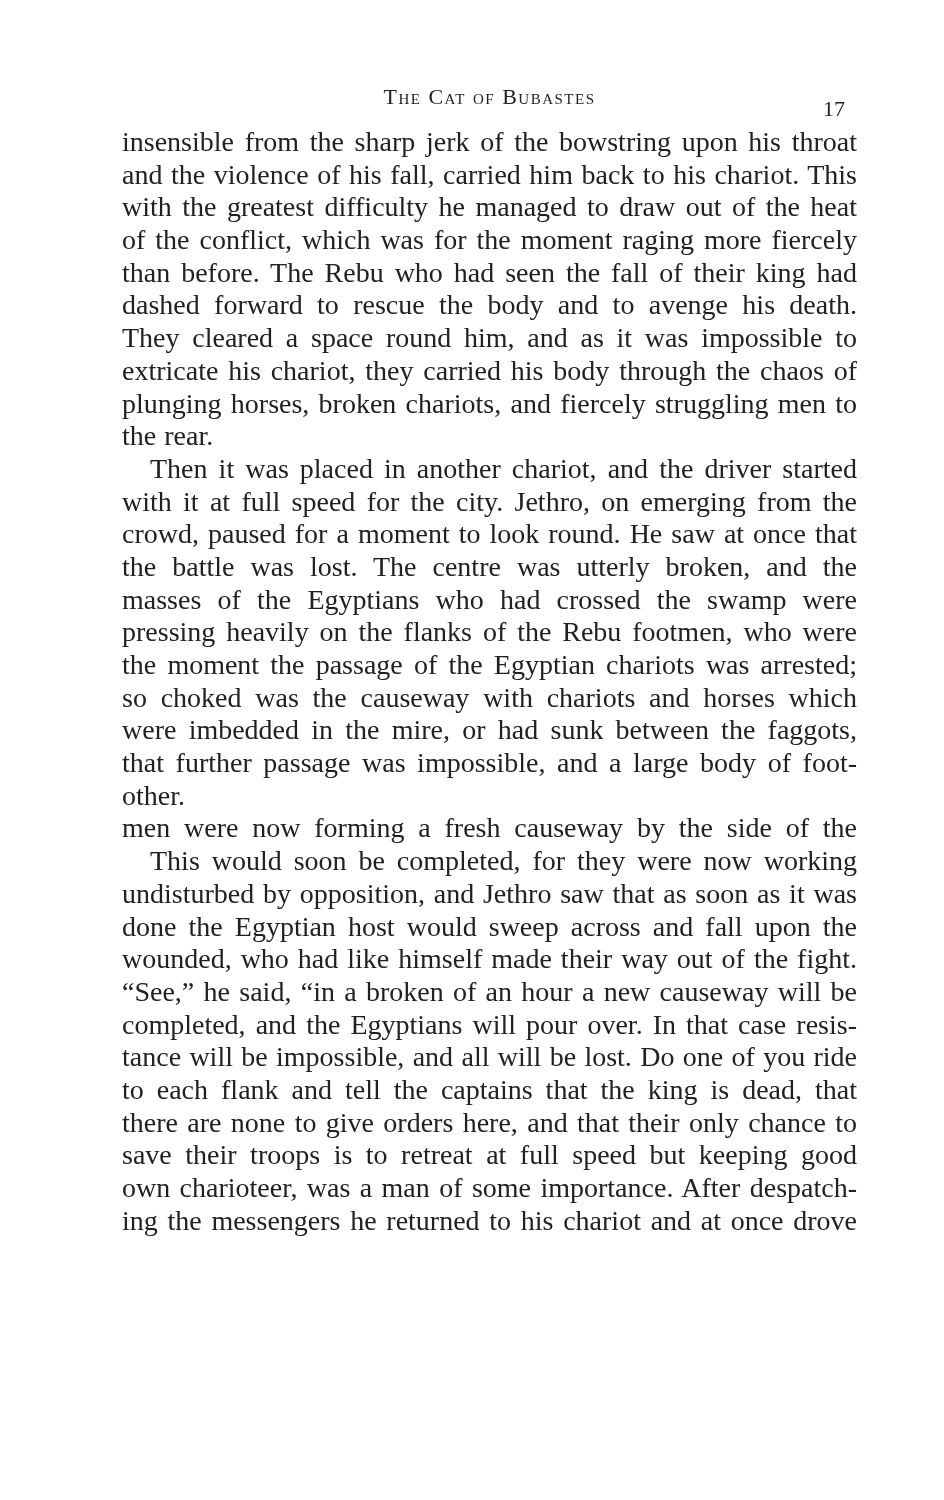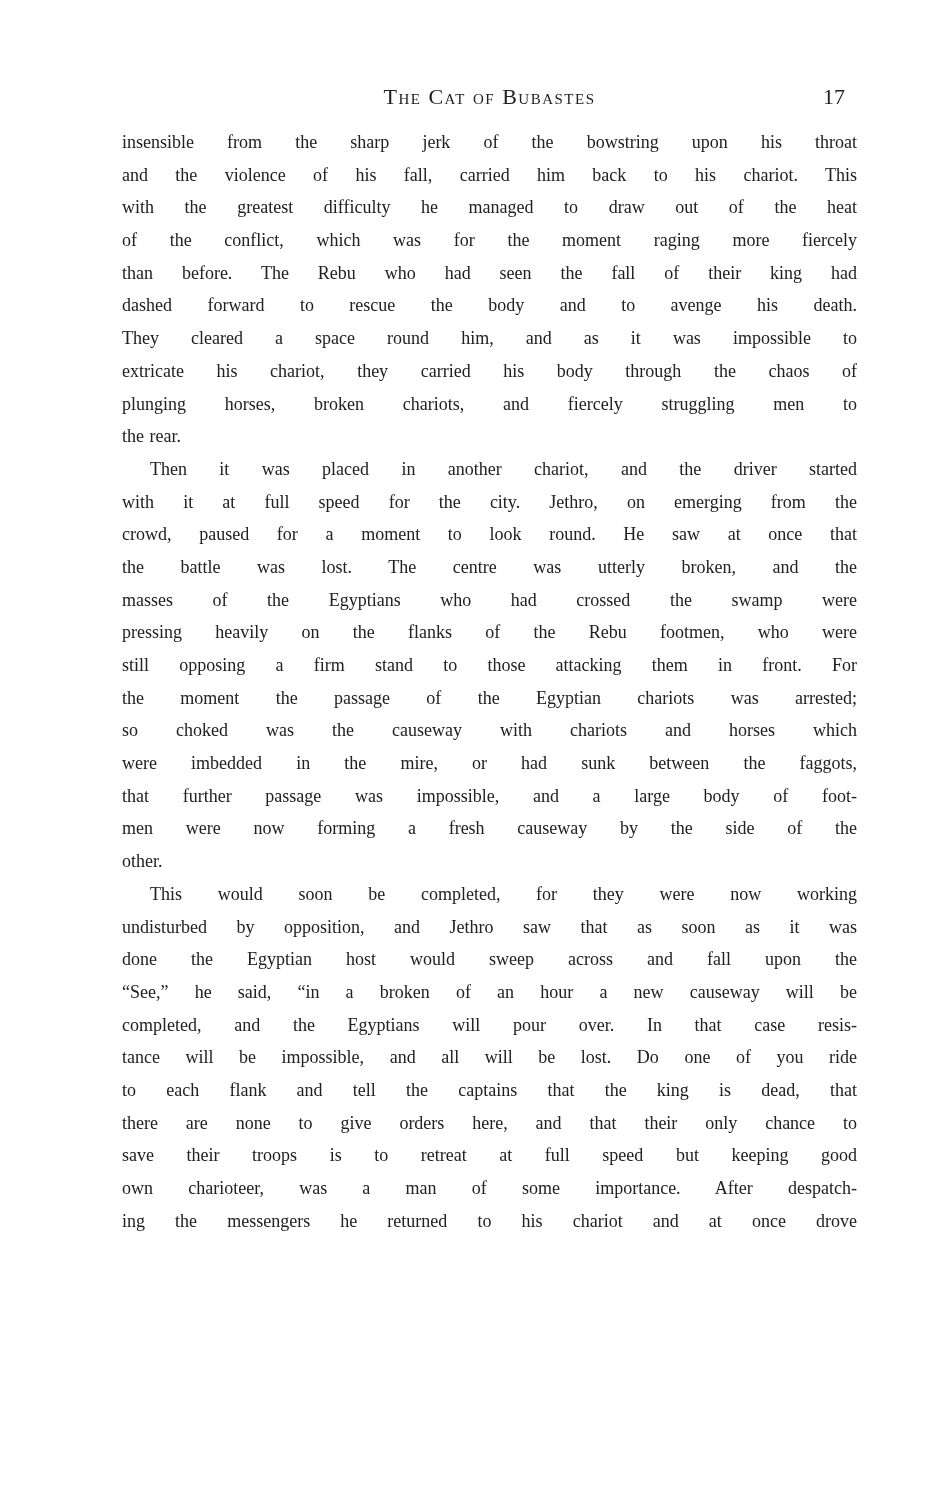--- a/index.html
+++ b/index.html
@@ -22,34 +22,34 @@
     display: block;
     text-align: center;
     font-variant: small-caps;
     font-size: 22px;
     letter-spacing: 1.5px;
     color: #212121;
   }
   .page-number {
     position: absolute;
     right: 12px;
-    top: 0;
+    top: 12px;
     font-size: 22px;
     color: #212121;
   }
   .text-block {
     position: absolute;
     left: 122px;
     top: 126px;
     width: 735px;
     color: #212121;
   }
   .paragraph { margin: 0; padding: 0; }
   .line {
-    font-size: 18px;
+    font-size: 28px;
     line-height: 32.7px;
     height: 32.7px;
     overflow: hidden;
     text-align: justify;
     text-align-last: justify;
     word-spacing: 1px;
   }
   .line.lastline {
     text-align-last: left;
   }
@@ -78,32 +78,32 @@
         <div class="line">plunging horses, broken chariots, and fiercely struggling men to</div>
         <div class="line lastline">the rear.</div>
       </div>
       <div class="paragraph">
         <div class="line indent">Then it was placed in another chariot, and the driver started</div>
         <div class="line">with it at full speed for the city. Jethro, on emerging from the</div>
         <div class="line">crowd, paused for a moment to look round. He saw at once that</div>
         <div class="line">the battle was lost. The centre was utterly broken, and the</div>
         <div class="line">masses of the Egyptians who had crossed the swamp were</div>
         <div class="line">pressing heavily on the flanks of the Rebu footmen, who were</div>
-        <div class="line">still opposing a firm stand to those attacking them in front. For</div>
         <div class="line">the moment the passage of the Egyptian chariots was arrested;</div>
         <div class="line">so choked was the causeway with chariots and horses which</div>
         <div class="line">were imbedded in the mire, or had sunk between the faggots,</div>
         <div class="line">that further passage was impossible, and a large body of foot-</div>
+        <div class="line lastline">other.</div>
         <div class="line">men were now forming a fresh causeway by the side of the</div>
-        <div class="line lastline">other.</div>
       </div>
       <div class="paragraph">
         <div class="line indent">This would soon be completed, for they were now working</div>
         <div class="line">undisturbed by opposition, and Jethro saw that as soon as it was</div>
         <div class="line">done the Egyptian host would sweep across and fall upon the</div>
+        <div class="line">wounded, who had like himself made their way out of the fight.</div>
         <div class="line">“See,” he said, “in a broken of an hour a new causeway will be</div>
         <div class="line">completed, and the Egyptians will pour over. In that case resis-</div>
         <div class="line">tance will be impossible, and all will be lost. Do one of you ride</div>
         <div class="line">to each flank and tell the captains that the king is dead, that</div>
         <div class="line">there are none to give orders here, and that their only chance to</div>
         <div class="line">save their troops is to retreat at full speed but keeping good</div>
       </div>
       <div class="paragraph">
         <div class="line">own charioteer, was a man of some importance. After despatch-</div>
         <div class="line">ing the messengers he returned to his chariot and at once drove</div>

